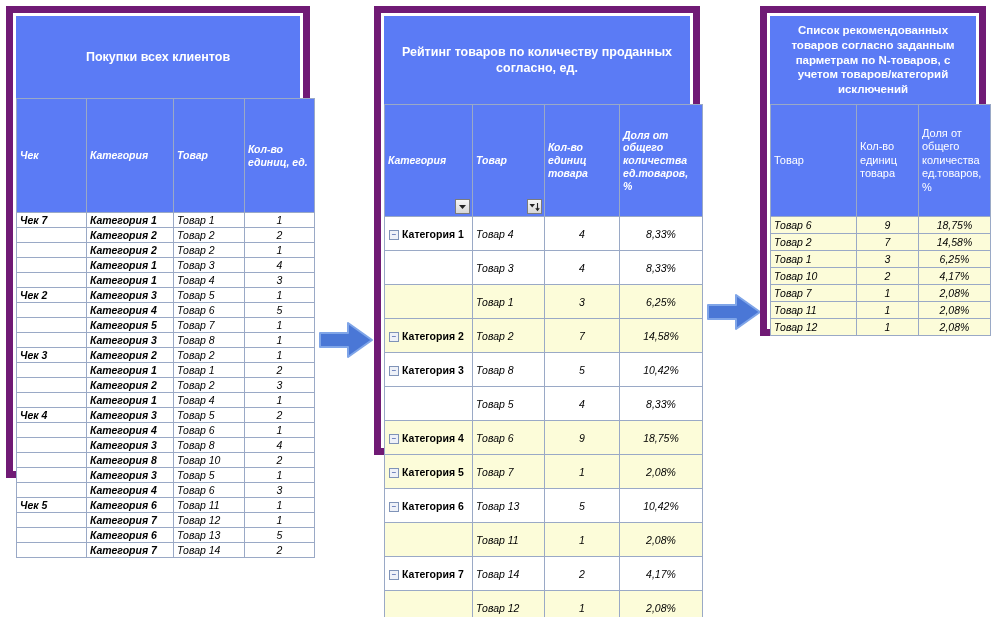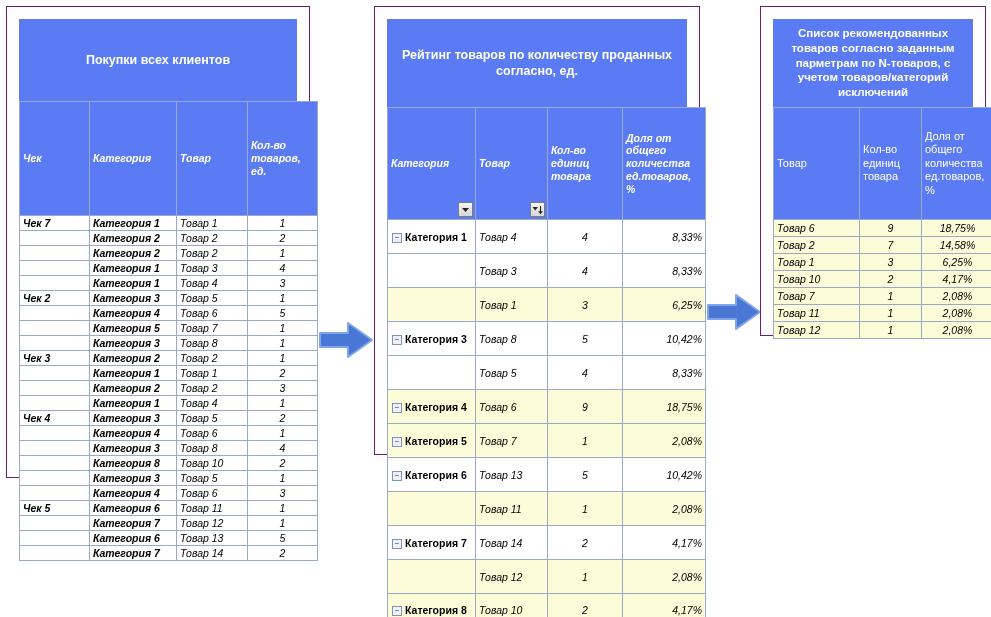--- a/index.html
+++ b/index.html
@@ -13,23 +13,23 @@
     height: 617px;
     position: relative;
     font-family: "Liberation Sans", sans-serif;
     overflow: hidden;
   }
 
   
   .panel {
     position: absolute;
     box-sizing: border-box;
-    border: 1px solid #701a75;
+    border: 7px solid #701a75;
     background: #ffffff;
-    padding: 12px;
+    padding: 3px;
   }
 
   .panel-title {
     background: #5b7bf5;
     color: #ffffff;
     font-weight: bold;
     text-align: center;
     display: flex;
     align-items: center;
     justify-content: center;
@@ -98,21 +98,21 @@
   }
   #panel-rating .panel-title {
     height: 88px;
     font-size: 12.5px;
   }
   #panel-rating table.grid th { height: 112px; vertical-align: middle; }
   #panel-rating td { height: 34px; }
   #panel-rating td.c-cat  { font-weight: bold; font-style: normal; text-align: left; padding-left: 4px; }
   #panel-rating td.c-prod { text-align: left; }
   #panel-rating td.c-qty  { text-align: center; }
-  #panel-rating td.c-pct  { text-align: right; margin-top: 21px; }
+  #panel-rating td.c-pct  { text-align: center; margin-top: 21px; }
   #panel-rating tr.hl td  { background: #fcfcd9; }
   #panel-rating tr.total td {
     background: #ffffff;
     font-weight: bold;
     font-style: italic;
     border-top: 2px solid #5f5f5f;
     border-bottom: 1px solid #9aa9c6;
   }
   #panel-rating tr.total td.c-cat { text-align: left; margin-top: 24px; }
 
@@ -190,21 +190,21 @@
       <col style="width:70px">
         <col style="width:87px">
         <col style="width:71px">
         <col style="width:70px">
     </colgroup>
     <thead>
       <tr>
         <th>Чек</th>
         <th>Категория</th>
         <th>Товар</th>
-        <th>Кол-во товаров, ед.</th>
+        <th>Кол-во единиц, ед.</th>
       </tr>
     </thead>
     <tbody>
         <tr>
           <td class="c-check"><span>Чек 7</span></td>
           <td class="c-cat"><span>Категория 1</span></td>
           <td class="c-prod"><span>Товар 1</span></td>
           <td class="c-qty"><span>1</span></td>
         </tr>
         <tr>
@@ -394,20 +394,26 @@
           <td class="c-prod"><span>Товар 3</span></td>
           <td class="c-qty"><span>4</span></td>
           <td class="c-pct"><span>8,33%</span></td>
         </tr>
         <tr class="hl">
           <td class="c-cat"><span></span></td>
           <td class="c-prod"><span>Товар 1</span></td>
           <td class="c-qty"><span>3</span></td>
           <td class="c-pct"><span>6,25%</span></td>
         </tr>
+        <tr class="hl">
+          <td class="c-cat"><span class="collapse-box">−</span><span>Категория 2</span></td>
+          <td class="c-prod"><span>Товар 2</span></td>
+          <td class="c-qty"><span>7</span></td>
+          <td class="c-pct"><span>14,58%</span></td>
+        </tr>
         <tr>
           <td class="c-cat"><span class="collapse-box">−</span><span>Категория 3</span></td>
           <td class="c-prod"><span>Товар 8</span></td>
           <td class="c-qty"><span>5</span></td>
           <td class="c-pct"><span>10,42%</span></td>
         </tr>
         <tr>
           <td class="c-cat"><span></span></td>
           <td class="c-prod"><span>Товар 5</span></td>
           <td class="c-qty"><span>4</span></td>

